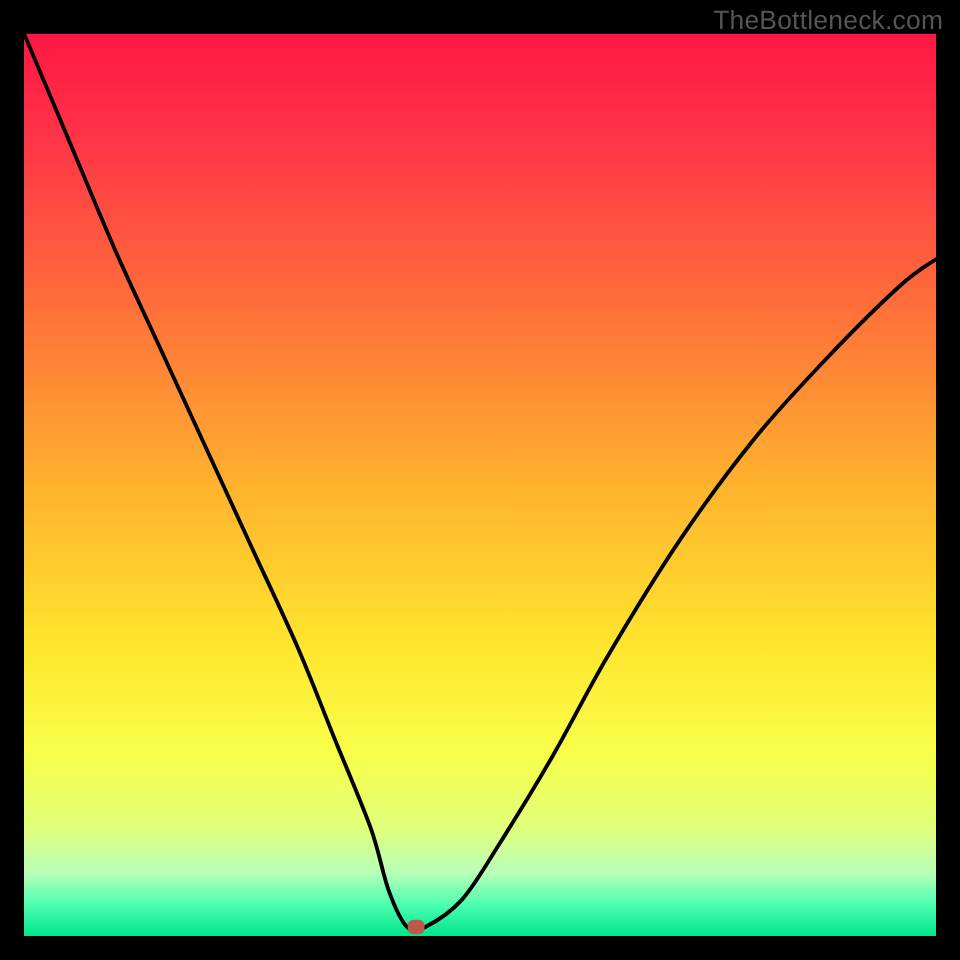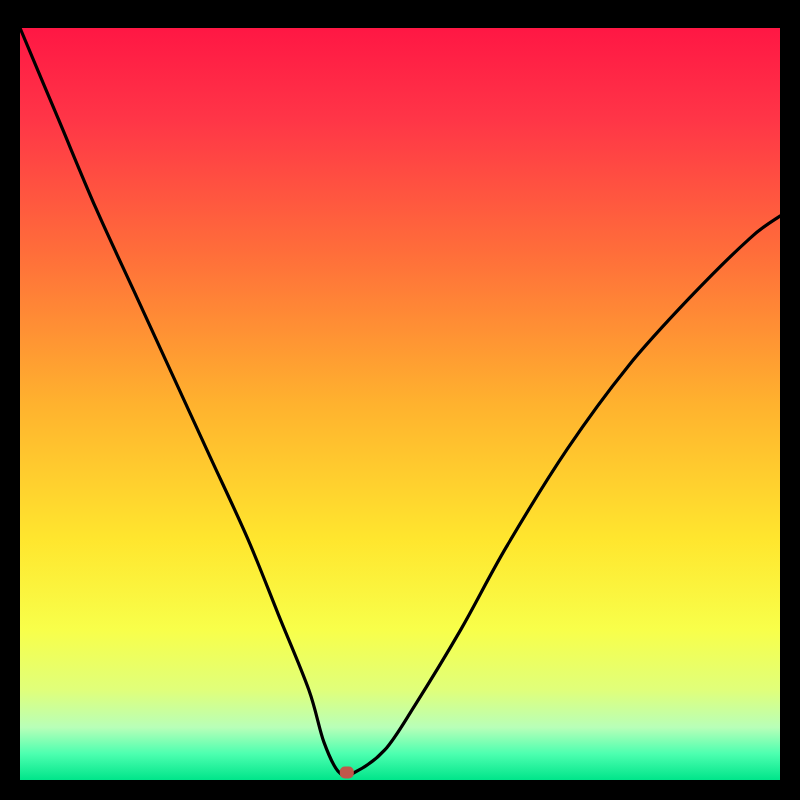--- a/index.html
+++ b/index.html
@@ -43,20 +43,21 @@
     height: 752px;
   }
   svg {
     display: block;
   }
 </style>
 </head>
 <body>
 
 <div class="container">
+  <div class="watermark">TheBottleneck.com</div>
 
   <div class="plot-frame">
     <svg class="plot-inner" width="760" height="752" viewBox="0 0 760 752" preserveAspectRatio="none">
       <defs>
         <linearGradient id="bg-grad" x1="0" y1="0" x2="0" y2="1">
             <stop offset="0%" stop-color="#ff1744"></stop>
             <stop offset="12%" stop-color="#ff3547"></stop>
             <stop offset="30%" stop-color="#ff6e3a"></stop>
             <stop offset="50%" stop-color="#ffb22e"></stop>
             <stop offset="68%" stop-color="#ffe62e"></stop>

